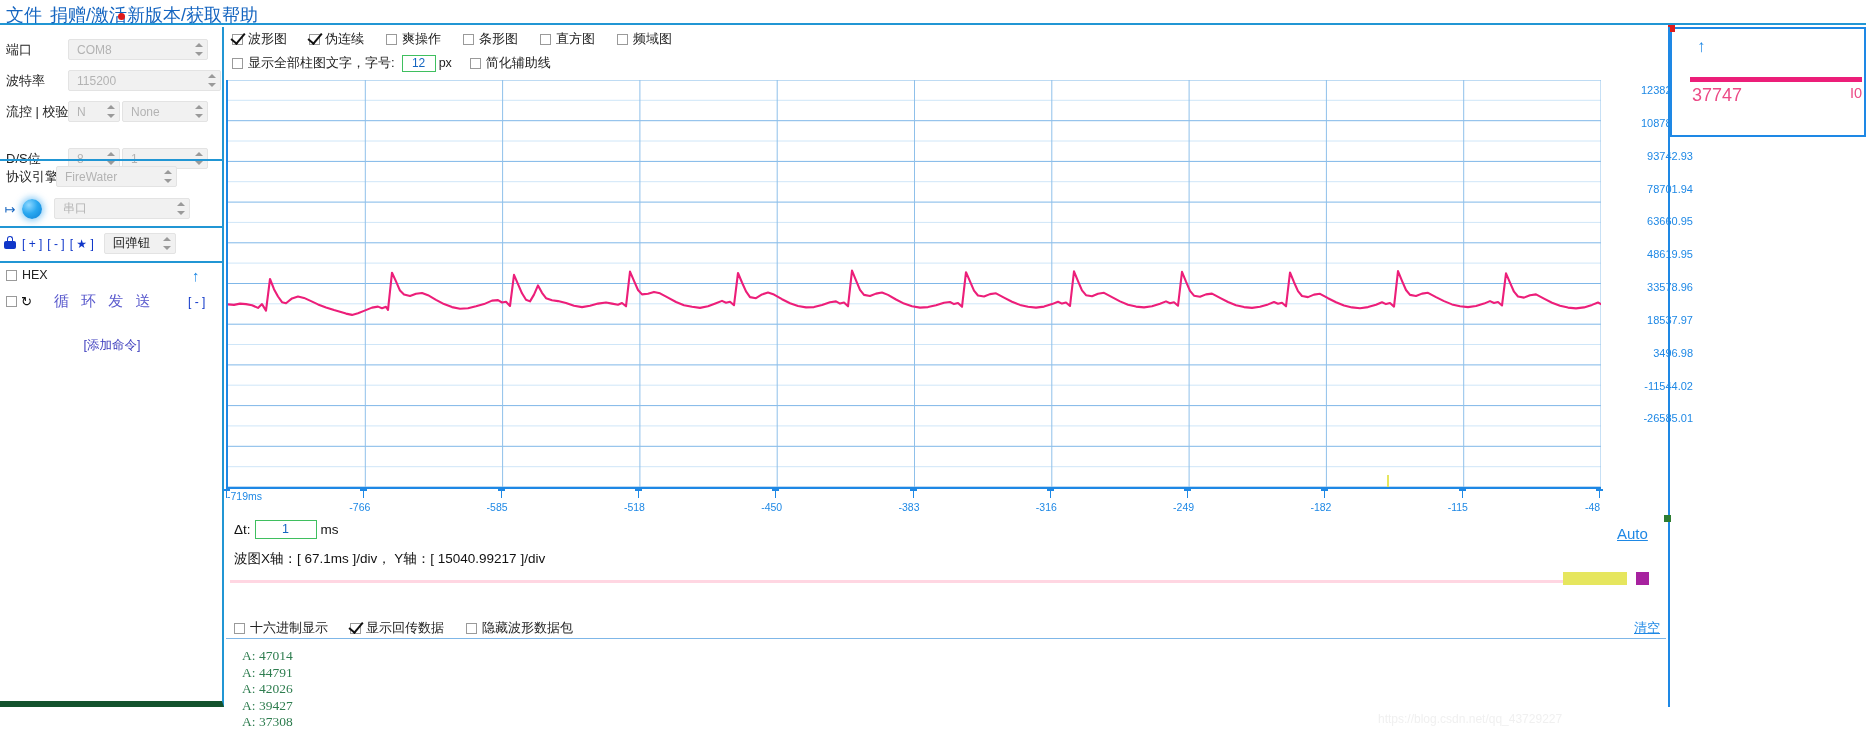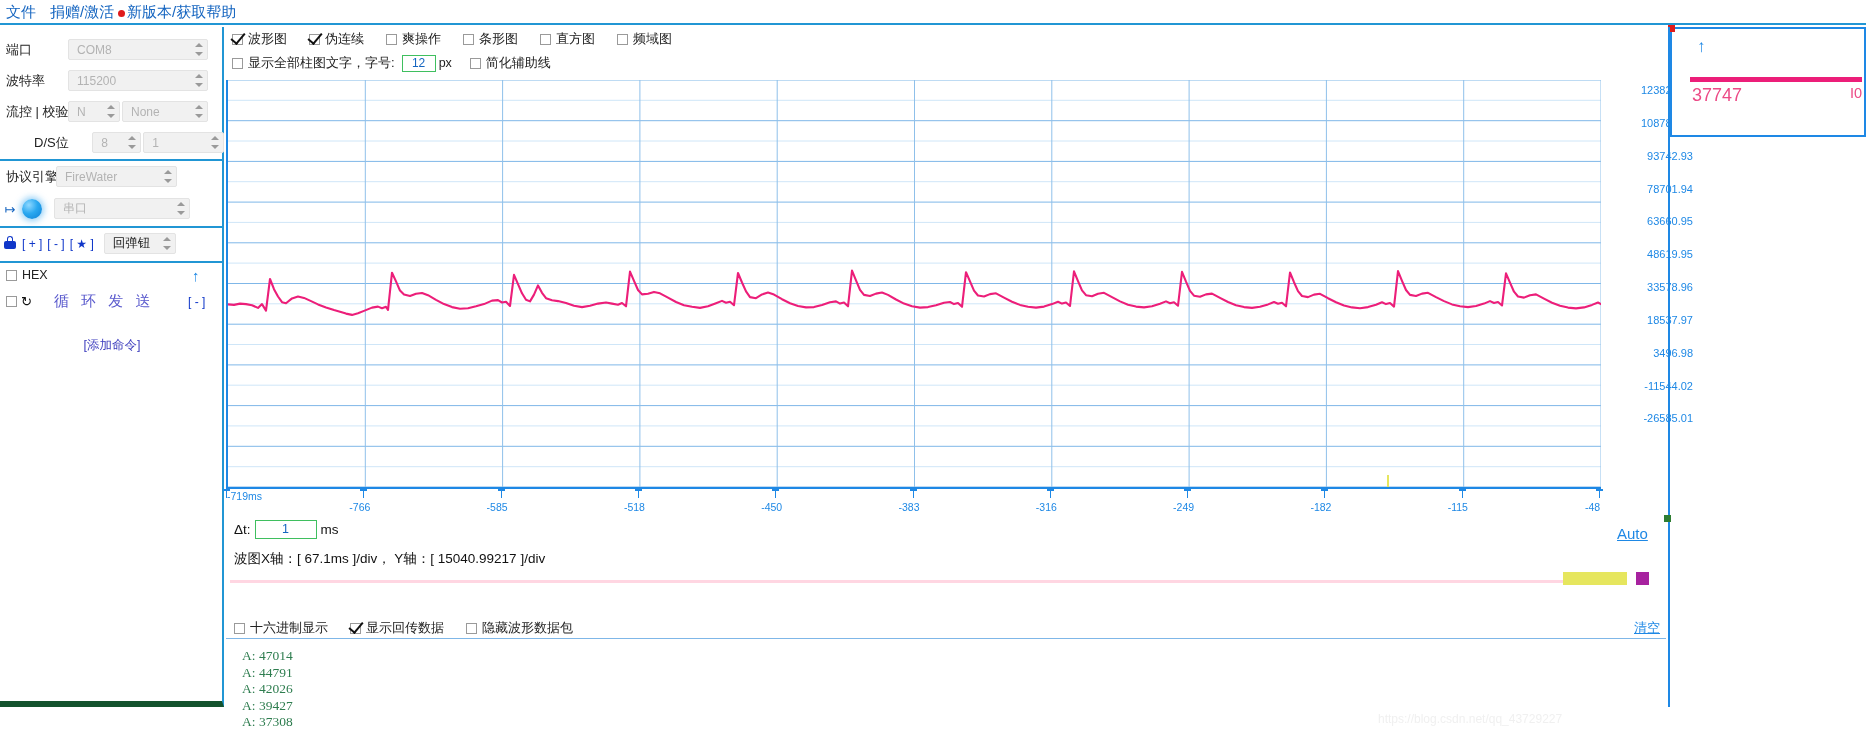--- a/index.html
+++ b/index.html
@@ -12,21 +12,21 @@
   }
 
   
   #menubar {
     position: absolute; left: 0; top: 0; width: 1866px; height: 25px;
     background: #ffffff;
     border-bottom: 2px solid #2196d4;
   }
   .menu-item {
     position: absolute; top: 3px;
-    font-size: 15px; color: #1565c0; white-space: nowrap;
+    font-size: 18px; color: #1565c0; white-space: nowrap;
     cursor: pointer;
   }
   .new-dot {
     display: inline-block; width: 7px; height: 7px; border-radius: 50%;
     background: #e01b1b; margin-right: 2px; vertical-align: middle;
   }
 
   
   #sidebar {
     position: absolute; left: 0; top: 27px; width: 224px; height: 680px;
@@ -229,39 +229,39 @@
   <div class="side-row" style="top:12px;">
     <div class="side-label">端口</div>
     <div class="combo" style="width:140px;">
       <div class="cval">COM8</div>
       <div class="spin"></div>
     </div>
   </div>
 
   <div class="side-row" style="top:43px;">
     <div class="side-label">波特率</div>
-    <div class="combo" style="width:140px;">
+    <div class="combo" style="width:153px;">
       <div class="cval">115200</div>
       <div class="spin"></div>
     </div>
   </div>
 
   <div class="side-row" style="top:74px;">
     <div class="side-label">流控 | 校验</div>
     <div class="combo" style="width:52px;">
       <div class="cval">N</div>
       <div class="spin"></div>
     </div>
     <div class="combo" style="width:86px;margin-left:2px;">
       <div class="cval">None</div>
       <div class="spin"></div>
     </div>
   </div>
 
-  <div class="side-row" style="top:105px;padding-left:28px;">
+  <div class="side-row" style="top:121px;">
     <div class="side-label">D/S位</div>
     <div class="combo" style="width:52px;">
       <div class="cval">8</div>
       <div class="spin"></div>
     </div>
     <div class="combo" style="width:86px;margin-left:2px;">
       <div class="cval">1</div>
       <div class="spin"></div>
     </div>
   </div>

